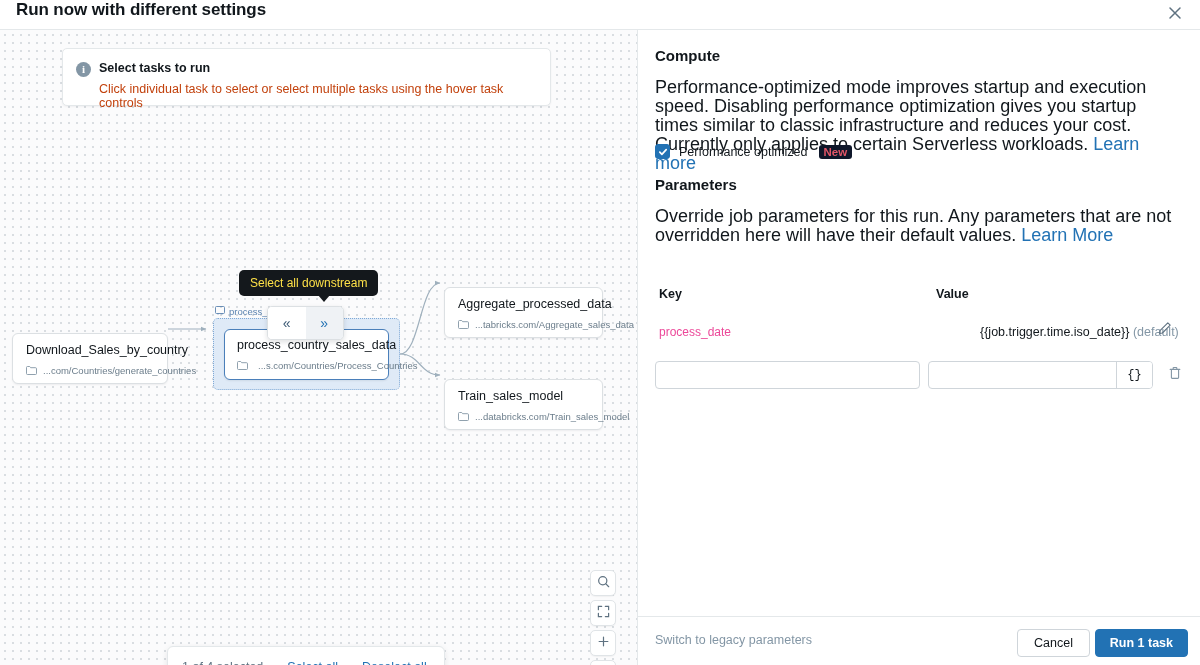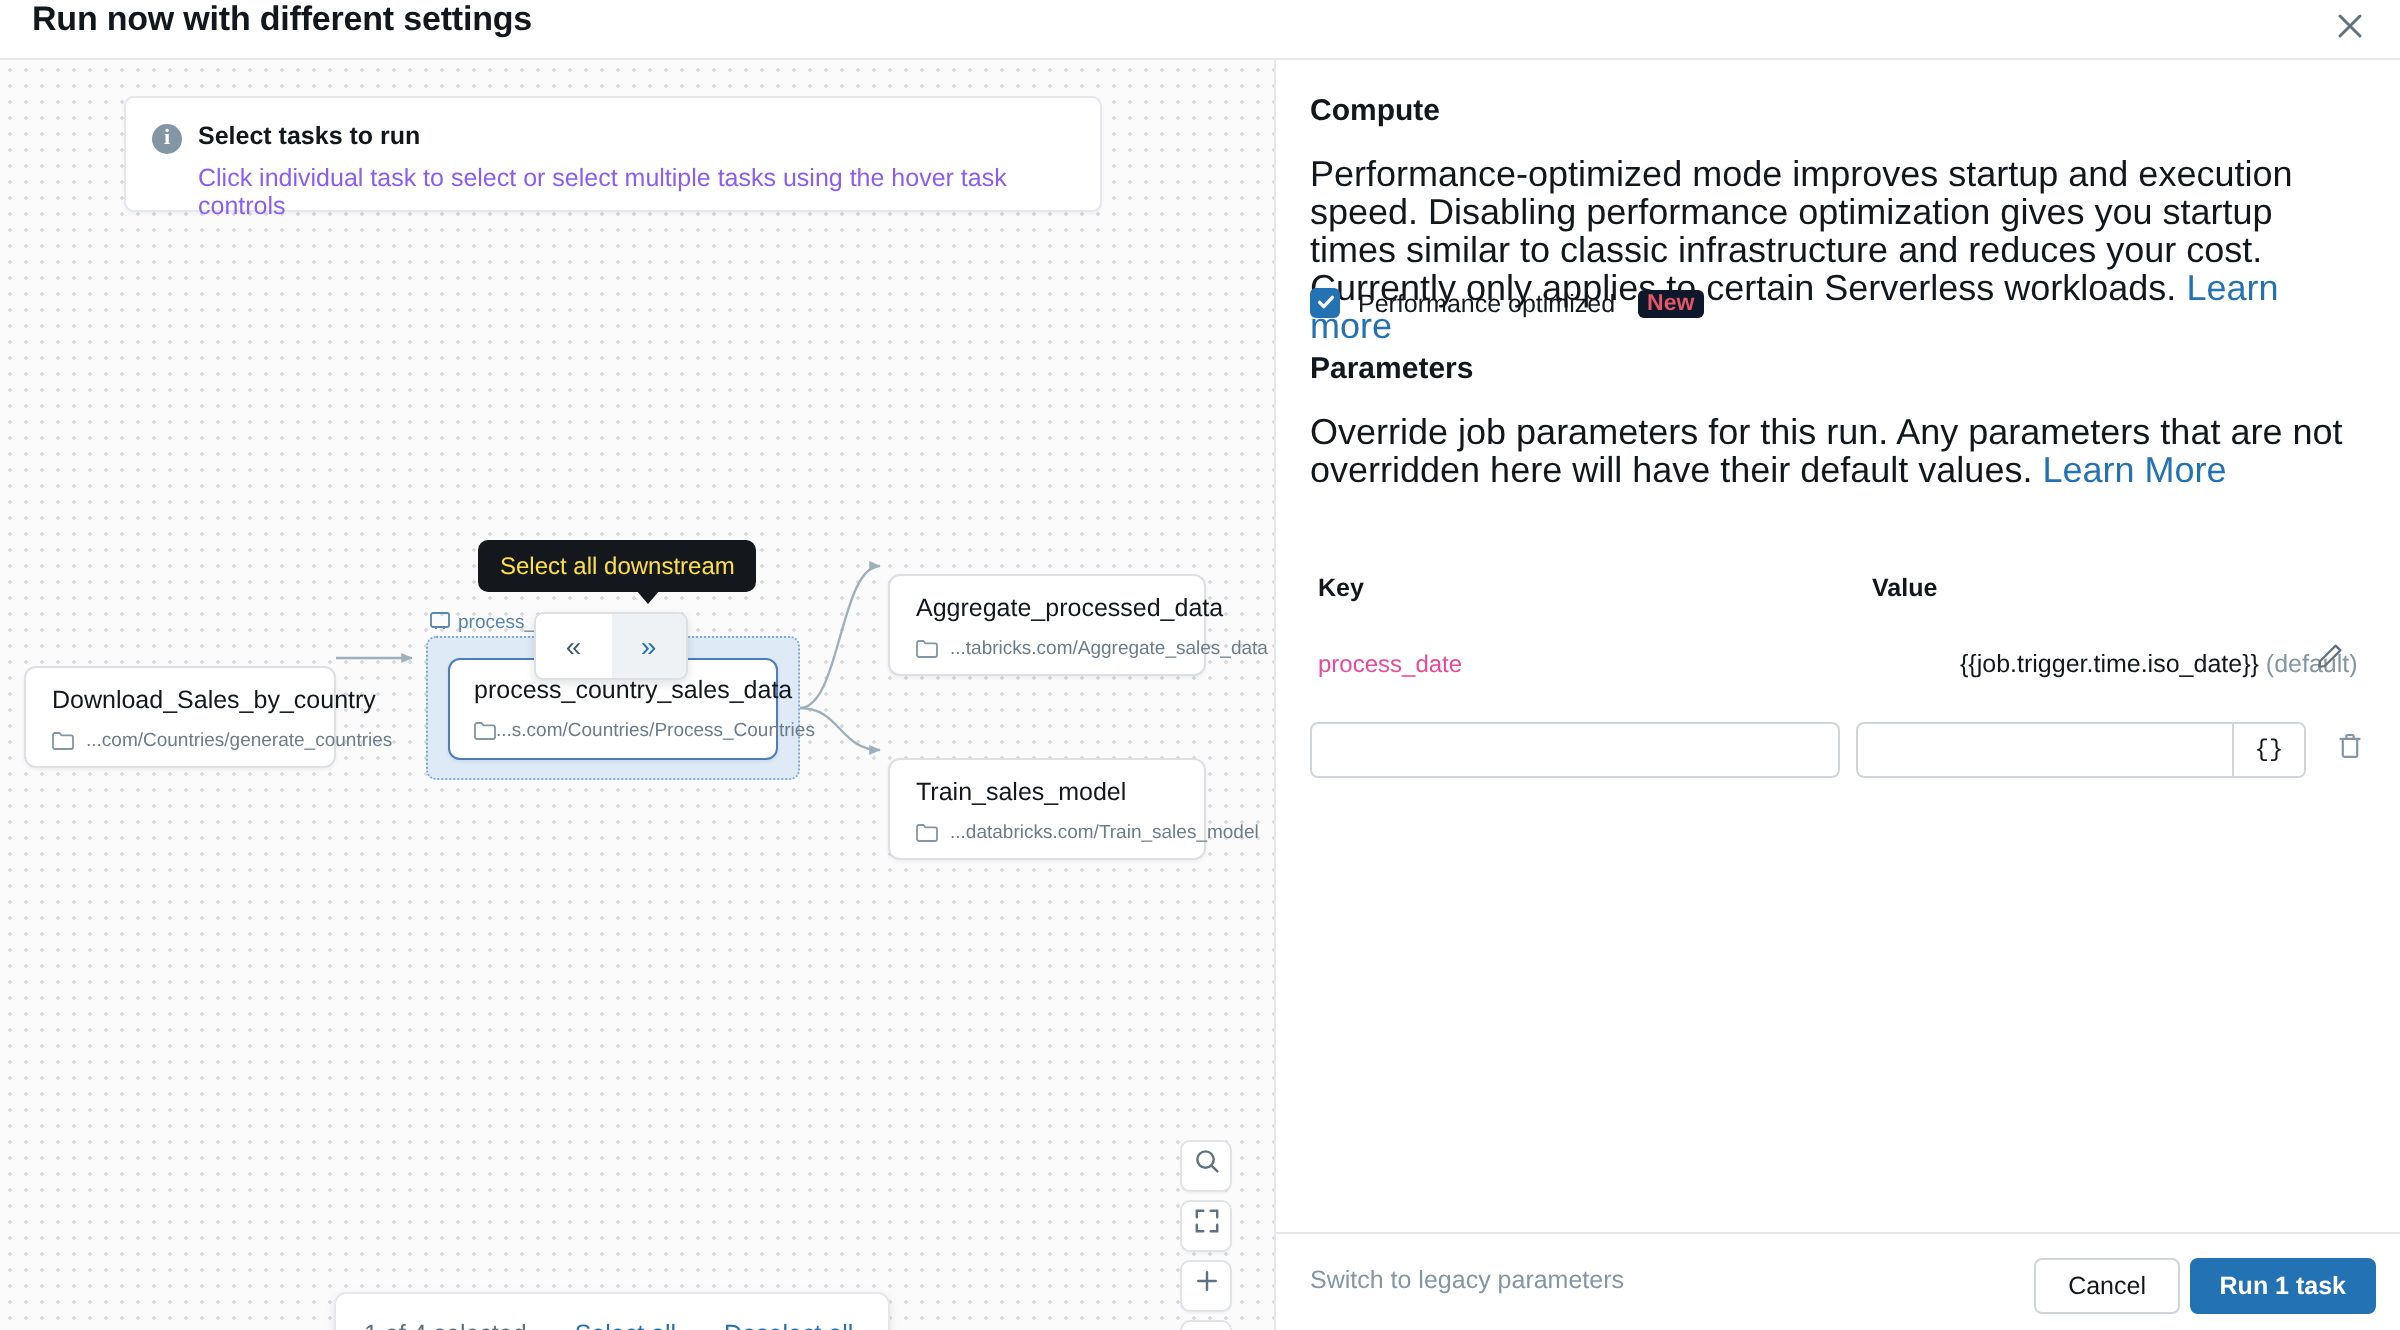--- a/index.html
+++ b/index.html
@@ -61,21 +61,21 @@
     background: #8396a5; color: #fff;
     font-size: 11px; font-weight: bold; line-height: 15px;
     text-align: center; font-family: "Liberation Serif", serif;
   }
   #info-title {
     position: absolute; left: 36px; top: 12px;
     font-size: 12.5px; font-weight: bold; color: #11171c;
   }
   #info-body {
     position: absolute; left: 36px; top: 33px;
-    font-size: 12.5px; color: #8b5cf6;
+    font-size: 12.5px; color: #c2410c;
   }
 
   
   #graph-edges { position: absolute; left: 0; top: 0; width: 637px; height: 635px; pointer-events: none; }
 
   
   .node {
     position: absolute; background: #fff;
     border: 1px solid #dce0e3; border-radius: 6px;
     box-shadow: 0 1px 2px rgba(16,24,32,0.06);
@@ -112,21 +112,21 @@
     position: absolute; left: 224px; top: 299px; width: 165px; height: 51px;
     background: #fff; border: 1.5px solid #4a7fba; border-radius: 6px;
     box-shadow: 0 1px 2px rgba(16,24,32,0.08);
     cursor: pointer;
   }
   #node-process .node-title {
     position: absolute; left: 12px; top: 8px; font-size: 12.5px; color: #11171c; white-space: nowrap;
   }
   #node-process .node-sub {
     position: absolute; left: 12px; top: 30px; font-size: 9.5px; color: #6b7d8b;
-    white-space: nowrap; display:flex; align-items:center; gap:0;
+    white-space: nowrap; display:flex; align-items:center; gap:10px;
   }
 
   
   #task-controls {
     position: absolute; left: 267px; top: 276px; width: 77px; height: 34px;
     background: #fff; border: 1px solid #dce0e3; border-radius: 5px;
     box-shadow: 0 2px 5px rgba(16,24,32,0.13);
     display: flex; overflow: hidden;
   }
   .task-ctrl-btn {

